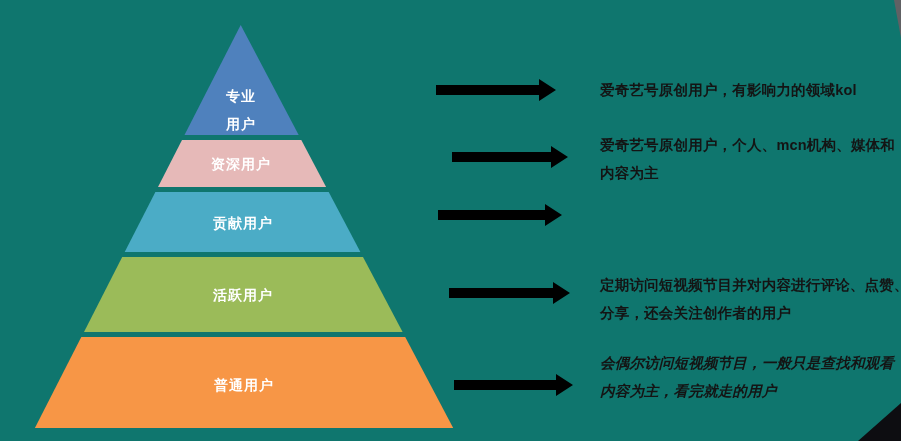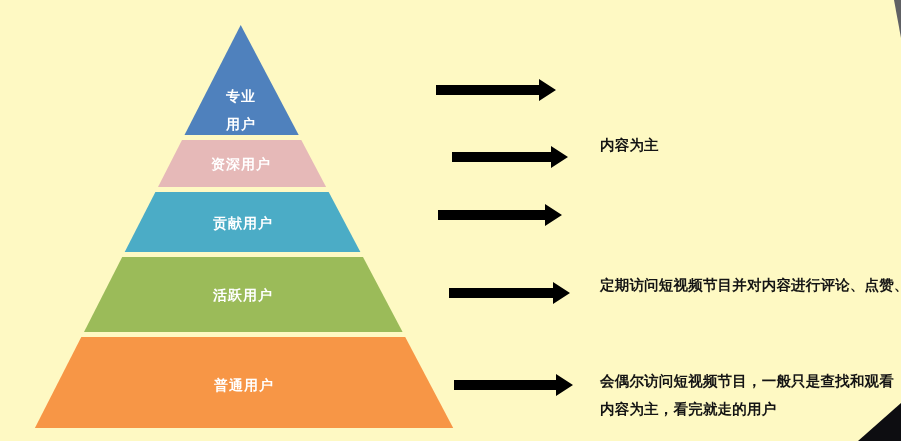--- a/index.html
+++ b/index.html
@@ -1,35 +1,35 @@
 <!DOCTYPE html>
 <html><head>
 <meta charset="utf-8">
 <style>
   html,body{margin:0;padding:0;background:#fff;}
   .canvas{
     position:relative;
     width:901px;height:441px;
-    background:#fef9c3;
+    background:#0f766e;
     overflow:hidden;
     font-family:"Liberation Sans","DejaVu Sans",sans-serif;
   }
   .diagram-svg{position:absolute;left:0;top:0;}
   .pyramid-label{
     font-family:"Liberation Sans","DejaVu Sans",sans-serif;
     font-size:14px;font-weight:bold;letter-spacing:1px;
   }
   .descriptions{position:absolute;left:600px;top:0;width:300px;height:441px;}
   .desc-item{position:absolute;left:0;width:300px;}
   .desc-line{
     display:block;white-space:nowrap;
     font-size:14.5px;font-weight:bold;color:#141414;
     line-height:28px;letter-spacing:0.2px;
   }
-  .d1{top:76px;} .d2{top:131px;} .d3{top:206px;} .d4{top:271px;} .d5{top:367px;}
+  .d1{top:76px;} .d2{top:131px;} .d3{top:206px;} .d4{top:271px;} .d5{top:349px;font-style:italic;}
 </style>
 </head>
 <body>
 
 <div class="canvas">
 
   <svg class="diagram-svg" width="901" height="441" viewBox="0 0 901 441">
 
     <polygon points="240.7,25 298.7,135 184.5,135" fill="#4f81bd"></polygon>
     <polygon points="182,140 301.3,140 326.1,187 158,187" fill="#e6b9b8"></polygon>
@@ -48,25 +48,31 @@
     <polygon points="452,152 551,152 551,146 568,157 551,168 551,162 452,162" fill="#000000"></polygon>
     <polygon points="438,210 545,210 545,204 562,215 545,226 545,220 438,220" fill="#000000"></polygon>
     <polygon points="449,288 553,288 553,282 570,293 553,304 553,298 449,298" fill="#000000"></polygon>
     <polygon points="454,380 556,380 556,374 573,385 556,396 556,390 454,390" fill="#000000"></polygon>
 
     <polygon points="894,0 901,0 901,38" fill="#606164"></polygon>
     <polygon points="858,441 901,403 901,441" fill="#0d0d11"></polygon>
   </svg>
 
   <div class="descriptions">
+    <div class="desc-item d1">
+      <span class="desc-line">爱奇艺号原创用户，有影响力的领域kol</span>
+      <span class="desc-line"></span>
+    </div>
     <div class="desc-item d2">
+      <span class="desc-line">爱奇艺号原创用户，个人、mcn机构、媒体和</span>
       <span class="desc-line">内容为主</span>
     </div>
     <div class="desc-item d4">
       <span class="desc-line">定期访问短视频节目并对内容进行评论、点赞、</span>
+      <span class="desc-line">分享，还会关注创作者的用户</span>
     </div>
     <div class="desc-item d5">
       <span class="desc-line">会偶尔访问短视频节目，一般只是查找和观看</span>
       <span class="desc-line">内容为主，看完就走的用户</span>
     </div>
   </div>
 
 </div>
 
 </body></html>

